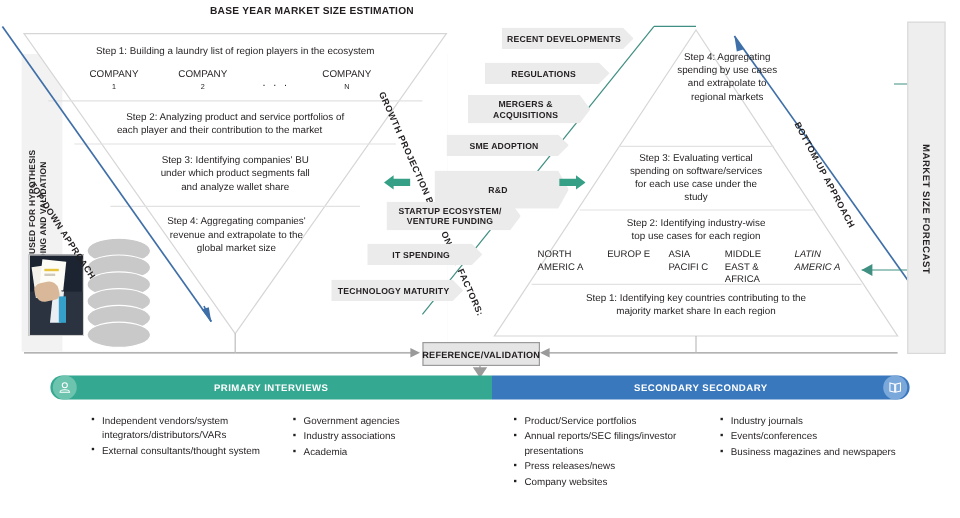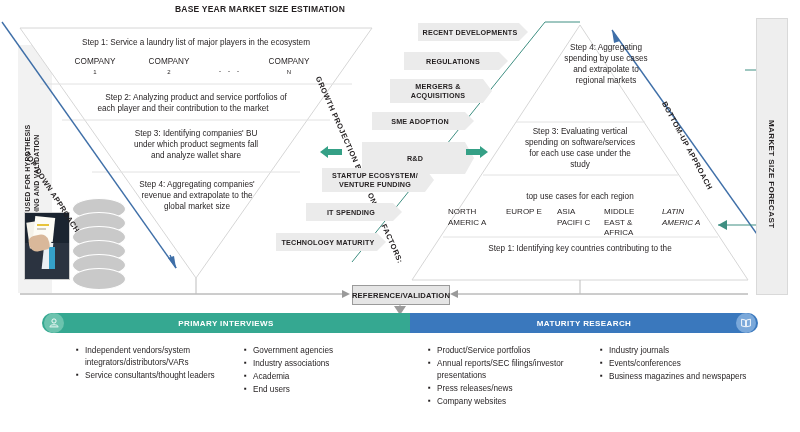--- a/index.html
+++ b/index.html
@@ -175,21 +175,21 @@
 
   <div class="abs" id="cylstack">
     <div class="disc" style="top:0px"></div>
     <div class="disc" style="top:14px"></div>
     <div class="disc" style="top:28px"></div>
     <div class="disc" style="top:42px"></div>
     <div class="disc" style="top:56px"></div>
     <div class="disc" style="top:70px"></div>
   </div>
 
-  <div class="stepline" style="left:40px;top:37px;width:312px;">Step 1: Service a laundry list of major players in the ecosystem</div>
+  <div class="stepline" style="left:40px;top:37px;width:312px;">Step 1: Building a laundry list of region players in the ecosystem</div>
 
   <div class="company" style="left:58px;top:57px;width:74px;">
     <span>COMPANY</span><br>
     <span class="num">1</span>
   </div>
   <div class="company" style="left:132px;top:57px;width:74px;">
     <span>COMPANY</span><br>
     <span class="num">2</span>
   </div>
   <div class="company" style="left:210px;top:64px;width:40px;font-size:9px;letter-spacing:2px;">. . .</div>
@@ -227,66 +227,67 @@
     <polygon points="22,7 14,1 14,4 0,4 0,10 14,10 14,13" fill="#35a086"></polygon>
   </svg>
 
   <div class="stepline" style="left:560px;top:42px;width:92px;">Step 4: Aggregating spending by use cases and extrapolate to regional markets</div>
 
   <div class="stepline" style="left:484px;top:126px;width:192px;">Step 3: Evaluating vertical</div>
   <div class="stepline" style="left:484px;top:137px;width:192px;">spending on software/services</div>
   <div class="stepline" style="left:484px;top:148px;width:192px;">for each use case under the</div>
   <div class="stepline" style="left:484px;top:159px;width:192px;">study</div>
 
+  <div class="stepline" style="left:470px;top:180px;width:220px;">Step 2: Identifying industry-wise</div>
   <div class="stepline" style="left:470px;top:191px;width:220px;">top use cases for each region</div>
 
   <div class="region" style="left:448px;top:207px;width:54px;">NORTH AMERIC A</div>
   <div class="region" style="left:506px;top:207px;width:48px;">EUROP E</div>
   <div class="region" style="left:557px;top:207px;width:44px;">ASIA PACIFI C</div>
   <div class="region" style="left:604px;top:207px;width:52px;">MIDDLE EAST &amp; AFRICA</div>
   <div class="region" style="left:662px;top:207px;width:52px;font-style:italic;">LATIN AMERIC A</div>
 
   <div class="stepline" style="left:444px;top:243px;width:272px;">Step 1: Identifying key countries contributing to the</div>
+  <div class="stepline" style="left:444px;top:254px;width:272px;">majority market share In each region</div>
 
   <div class="diaglabel" id="bu-label">BOTTOM-UP APPROACH</div>
 
   <div class="abs" id="msf-band"></div>
   <div class="abs" id="msf-text">MARKET SIZE FORECAST</div>
 
   <div class="abs" id="refbox">REFERENCE/VALIDATION</div>
 
   <div class="abs" id="primary-bar">PRIMARY INTERVIEWS</div>
   <div class="abs badge" id="primary-badge">
     <svg width="12" height="12" viewBox="0 0 12 12">
       <circle cx="6" cy="4" r="2.1" fill="none" stroke="#ffffff" stroke-width="0.9"></circle>
       <path d="M2.2,9.4 C2.2,7.2 9.8,7.2 9.8,9.4" fill="none" stroke="#ffffff" stroke-width="0.9"></path>
       <line x1="1.6" y1="9.9" x2="10.4" y2="9.9" stroke="#ffffff" stroke-width="0.9"></line>
     </svg>
   </div>
 
-  <div class="abs" id="secondary-bar">MATURITY RESEARCH</div>
+  <div class="abs" id="secondary-bar">SECONDARY SECONDARY</div>
   <div class="abs badge" id="secondary-badge">
     <svg width="12" height="12" viewBox="0 0 12 12">
       <path d="M1.6,2.2 L5.6,3.1 L5.6,9.8 L1.6,8.9 Z" fill="none" stroke="#ffffff" stroke-width="0.9"></path>
       <path d="M10.4,2.2 L6.4,3.1 L6.4,9.8 L10.4,8.9 Z" fill="none" stroke="#ffffff" stroke-width="0.9"></path>
     </svg>
   </div>
 
   <div class="bullets" style="left:72px;top:341px;width:160px;">
     <ul>
       <li>Independent vendors/system integrators/distributors/VARs</li>
-      <li>Service consultants/thought leaders</li>
+      <li>External consultants/thought system</li>
     </ul>
   </div>
   <div class="bullets" style="left:240px;top:341px;width:150px;">
     <ul>
       <li>Government agencies</li>
       <li>Industry associations</li>
       <li>Academia</li>
-      <li>End users</li>
     </ul>
   </div>
   <div class="bullets" style="left:424px;top:341px;width:160px;">
     <ul>
       <li>Product/Service portfolios</li>
       <li>Annual reports/SEC filings/investor presentations</li>
       <li>Press releases/news</li>
       <li>Company websites</li>
     </ul>
   </div>

